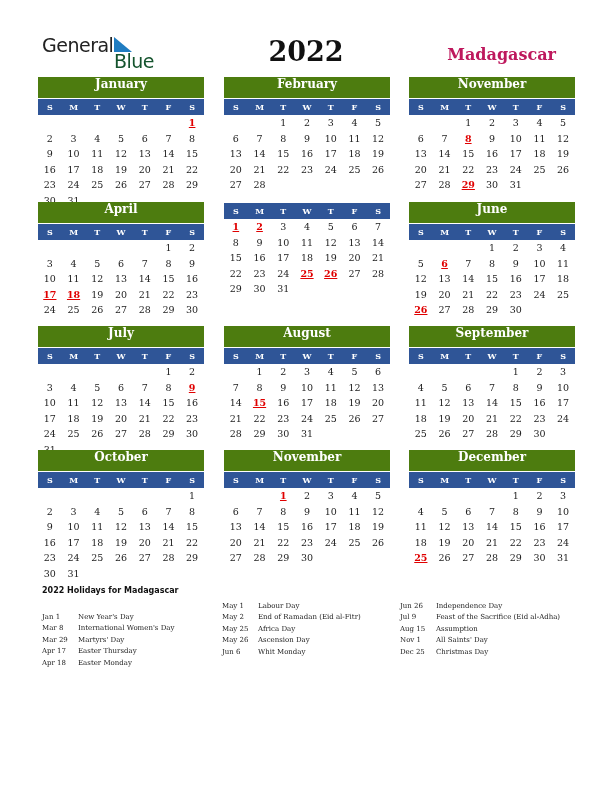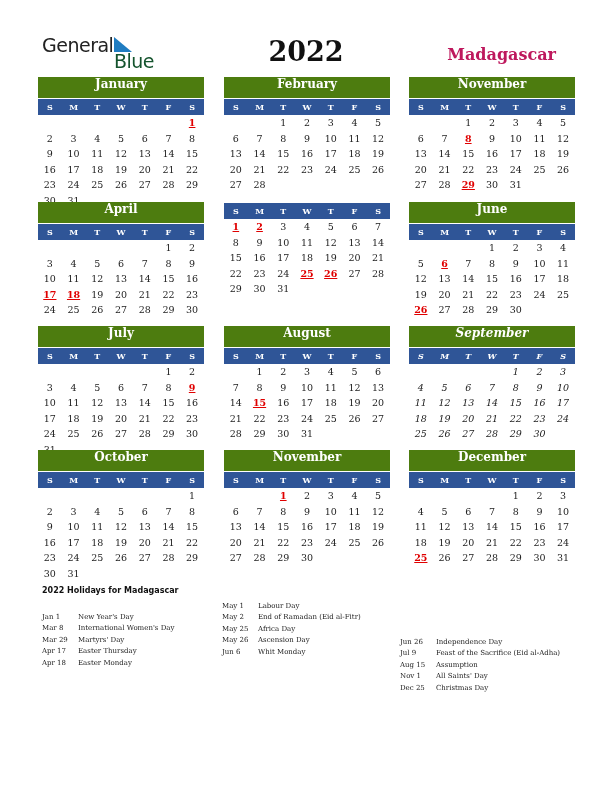--- a/index.html
+++ b/index.html
@@ -417,21 +417,21 @@
         <span>24</span>
         <span>25</span>
         <span>26</span>
         <span>27</span>
         <span>28</span>
         <span>29</span>
         <span>30</span>
         <span>31</span>
       </div>
     </div>
-    <div class="month" style="left: 409px; top: 326px; font-style: italic;">
+    <div class="month" style="left: 409px; top: 326px;">
       <div class="mname">September</div>
       <div class="dow">
         <span>S</span>
         <span>M</span>
         <span>T</span>
         <span>W</span>
         <span>T</span>
         <span>F</span>
         <span>S</span>
       </div>
@@ -629,20 +629,20 @@
       <div class="hol-row"><span class="d">Apr 17</span><span>Easter Thursday</span></div>
       <div class="hol-row"><span class="d">Apr 18</span><span>Easter Monday</span></div>
     </div>
     <div class="hol-col" style="left: 222px;">
       <div class="hol-row"><span class="d">May 1</span><span>Labour Day</span></div>
       <div class="hol-row"><span class="d">May 2</span><span>End of Ramadan (Eid al-Fitr)</span></div>
       <div class="hol-row"><span class="d">May 25</span><span>Africa Day</span></div>
       <div class="hol-row"><span class="d">May 26</span><span>Ascension Day</span></div>
       <div class="hol-row"><span class="d">Jun 6</span><span>Whit Monday</span></div>
     </div>
-    <div class="hol-col" style="left: 400px; margin-top: 36px;">
+    <div class="hol-col" style="left: 400px;">
       <div class="hol-row"><span class="d">Jun 26</span><span>Independence Day</span></div>
       <div class="hol-row"><span class="d">Jul 9</span><span>Feast of the Sacrifice (Eid al-Adha)</span></div>
       <div class="hol-row"><span class="d">Aug 15</span><span>Assumption</span></div>
       <div class="hol-row"><span class="d">Nov 1</span><span>All Saints' Day</span></div>
       <div class="hol-row"><span class="d">Dec 25</span><span>Christmas Day</span></div>
     </div>
   </div>
 
 </body></html>

